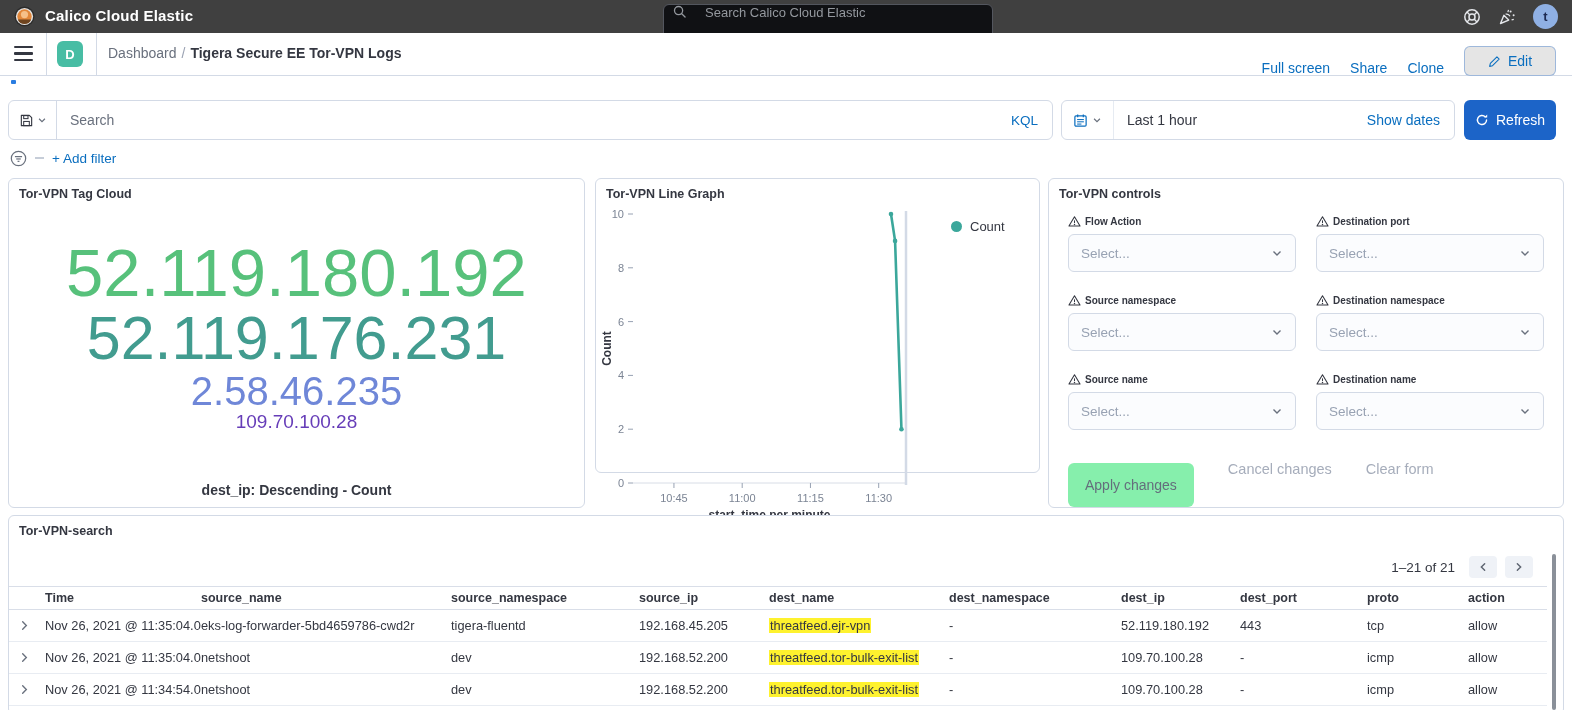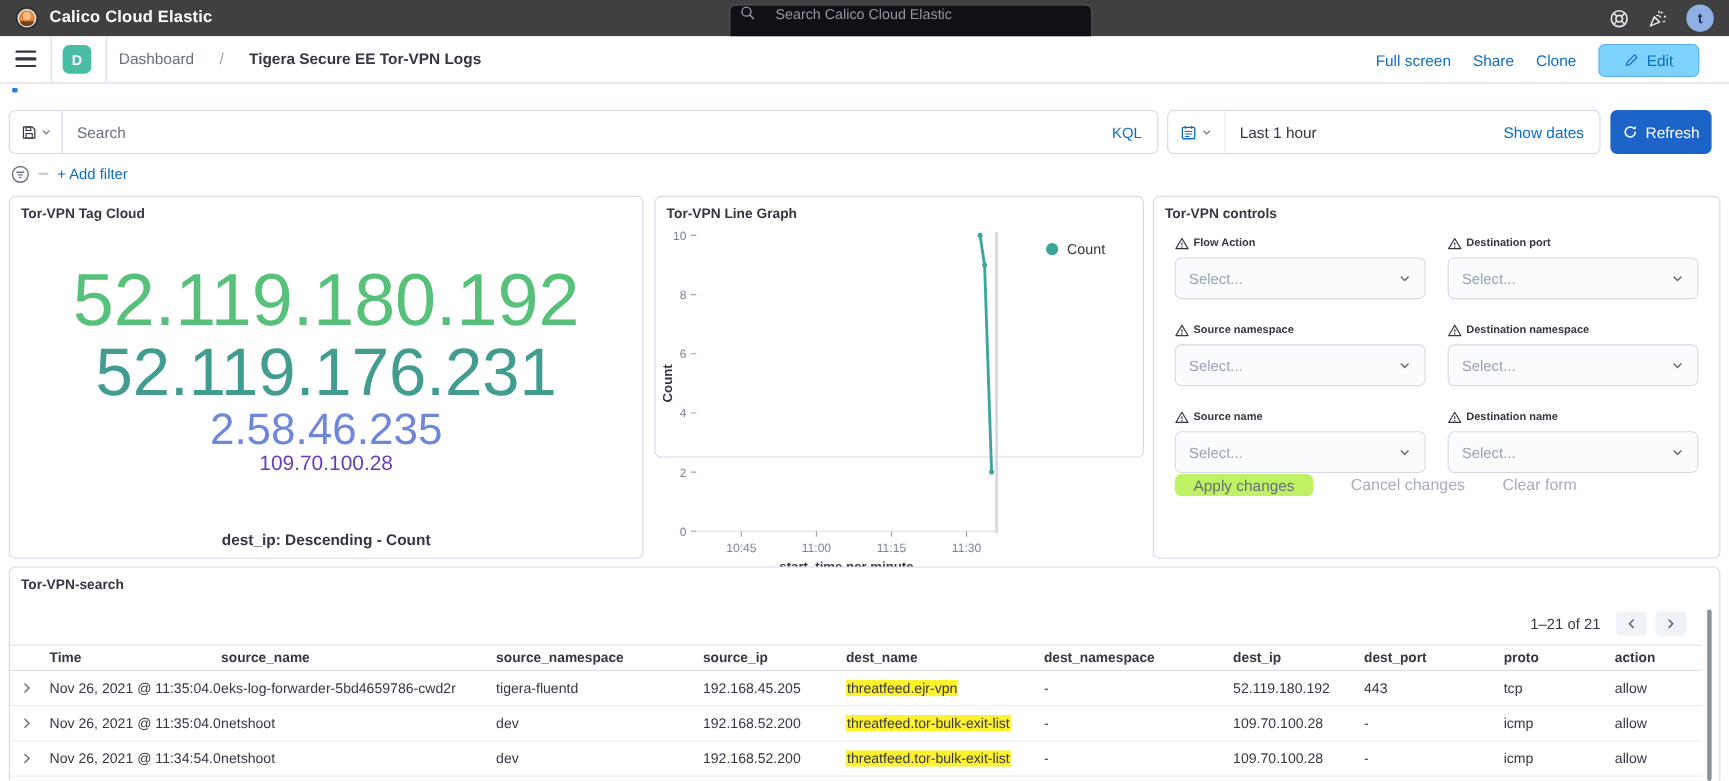--- a/index.html
+++ b/index.html
@@ -19,28 +19,28 @@
     font-size:13px; font-weight:700; display:flex; align-items:center; justify-content:center; }
 
   
   .navbar { position:absolute; left:0; top:33px; width:1572px; height:43px; background:#fff;
     border-bottom:1px solid #d3dae6; display:flex; align-items:center; }
   .hamburger { position:absolute; left:14px; top:13px; width:19px; display:flex; flex-direction:column; gap:4px; cursor:pointer; }
   .hamburger i { display:block; height:2.4px; background:#343741; border-radius:1px; }
   .nav-div { position:absolute; top:0; width:1px; height:42px; background:#d3dae6; }
   .space-badge { position:absolute; left:57px; top:8px; width:26px; height:26px; border-radius:6px;
     background:#48bda4; color:#fff; font-size:13px; font-weight:700; display:flex; align-items:center; justify-content:center; }
-  .breadcrumb { position:absolute; left:108px; top:12px; font-size:14px; display:flex; gap:23px; }
+  .breadcrumb { position:absolute; left:108px; top:12px; font-size:14px; display:flex; gap:5px; }
   .bc-root { color:#69707d; }
   .bc-sep { color:#9aa2b2; }
   .bc-current { color:#343741; font-weight:700; }
-  .nav-actions { position:absolute; right:27px; top:0; height:43px; display:flex; align-items:center; gap:20px; }
+  .nav-actions { position:absolute; right:16px; top:0; height:43px; display:flex; align-items:flex-end; gap:20px; }
   .nav-link { color:#0a6ebf; font-size:14px; cursor:pointer; }
   .edit-btn { width:92px; height:30px; border:1px solid rgba(26,100,200,.35); border-radius:6px;
-    color:#0a6ebf; font-size:14px; display:flex; align-items:center; justify-content:center; gap:7px; background:#7dd3fc; cursor:pointer; }
+    color:#0a6ebf; font-size:14px; display:flex; align-items:center; justify-content:center; gap:7px; background:#e5e5e5; cursor:pointer; }
   .blue-dot { position:absolute; left:11px; top:80px; width:5px; height:4px; background:#2a7de1; border-radius:1px; }
 
   
   .querybar { position:absolute; left:8px; top:100px; width:1548px; height:24px; }
   .search-box { position:absolute; left:0; top:0; width:1045px; height:40px; border:1px solid #d3dae6;
     border-radius:6px; background:#fff; display:flex; align-items:center; }
   .save-seg { width:48px; height:100%; border-right:1px solid #d3dae6; display:flex; align-items:center; justify-content:center; gap:3px; cursor:pointer; }
   .search-ph { flex:1; padding-left:13px; color:#69707d; font-size:14px; }
   .kql { padding-right:14px; color:#0a6ebf; font-size:13.5px; font-weight:500; cursor:pointer; }
   .date-box { position:absolute; left:1053px; top:0; width:394px; height:40px; border:1px solid #d3dae6;
@@ -51,21 +51,21 @@
   .refresh-btn { position:absolute; right:0; top:0; width:92px; height:40px; background:#1c64c8; border:none;
     border-radius:6px; color:#fff; font-size:14px; font-weight:500; display:flex; align-items:center; justify-content:center; gap:7px; cursor:pointer; }
   .filter-row { position:absolute; left:10px; top:149px; height:18px; display:flex; align-items:center; gap:8px; }
   .filter-dash { width:9px; height:1.6px; background:#c6cdd8; }
   .add-filter { color:#0a6ebf; font-size:13.5px; cursor:pointer; }
 
   
   .panel { position:absolute; background:#fff; border:1px solid #d3dae6; border-radius:6px; }
   .panel-title { position:absolute; left:10px; top:8px; font-size:12.5px; font-weight:700; color:#343741; }
   #panel-tagcloud { left:8px;   top:178px; width:577px;  height:330px; }
-  #panel-line     { left:595px; top:178px; width:445px;  height:238px; }
+  #panel-line     { left:595px; top:178px; width:445px;  height:295px; }
   #panel-controls { left:1048px;top:178px; width:516px;  height:330px; }
   #panel-table    { left:8px;   top:515px; width:1556px; height:200px; }
 
   
   .tags { position:absolute; left:10px; right:10px; top:28px; bottom:44px;
     display:flex; flex-direction:column; align-items:center; justify-content:center; }
   .tag { line-height:1.04; cursor:pointer; white-space:nowrap; }
   .tag-caption { position:absolute; bottom:9px; width:100%; text-align:center; font-size:14px; font-weight:700; color:#343741; }
 
   
@@ -77,22 +77,22 @@
   .legend-label { font-size:13px; color:#343741; }
 
   
   .controls-body { position:absolute; left:19px; right:19px; top:36px;
     display:grid; grid-template-columns:1fr 1fr; column-gap:20px; row-gap:22px; }
   .ctl-label { display:flex; align-items:center; gap:4px; font-size:10px; font-weight:700; color:#343741; margin-bottom:6px; }
   .ctl-select { height:38px; border:1px solid #d3dae6; border-radius:6px; background:#fbfcfe;
     display:flex; align-items:center; padding:0 12px; cursor:pointer; }
   .ctl-select .ph { flex:1; color:#98a2b3; font-size:13.5px; }
   .ctl-buttons { position:absolute; left:19px; top:252px; display:flex; align-items:center; gap:34px; }
-  .apply-btn { height:20px; padding:0 17px; border:none; border-radius:6px; background:#bef264; color:#646e7c;
-    font-size:14px; font-weight:500; }
+  .apply-btn { height:44px; padding:0 17px; border:none; border-radius:6px; background:#86efac; color:#646e7c;
+    font-size:14px; font-weight:500;margin-top:32px; }
   .ghost-btn { color:#a6adbb; font-size:14.5px; background:none; border:none; cursor:pointer; }
 
   
   .pagination { position:absolute; right:30px; top:40px; display:flex; align-items:center; gap:8px; }
   .page-range { font-size:13.5px; color:#343741; margin-right:6px; }
   .page-btn { width:28px; height:22px; border-radius:4px; background:#eff2f7; border:none; display:flex;
     align-items:center; justify-content:center; cursor:pointer; }
   .table-wrap { position:absolute; left:0; right:16px; top:70px; }
   .tgrid { display:grid; grid-template-columns:26px 156px 250px 188px 130px 180px 172px 119px 127px 101px 1fr;
     padding-left:10px; align-items:center; }

